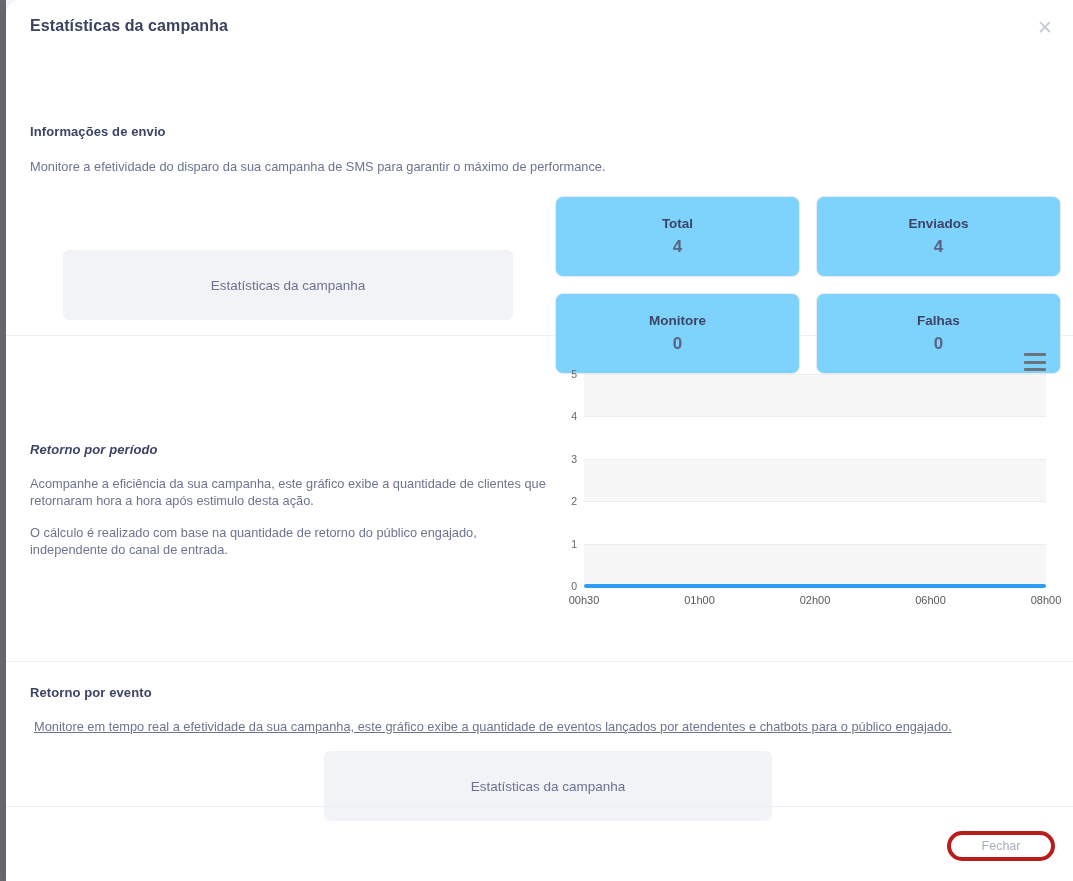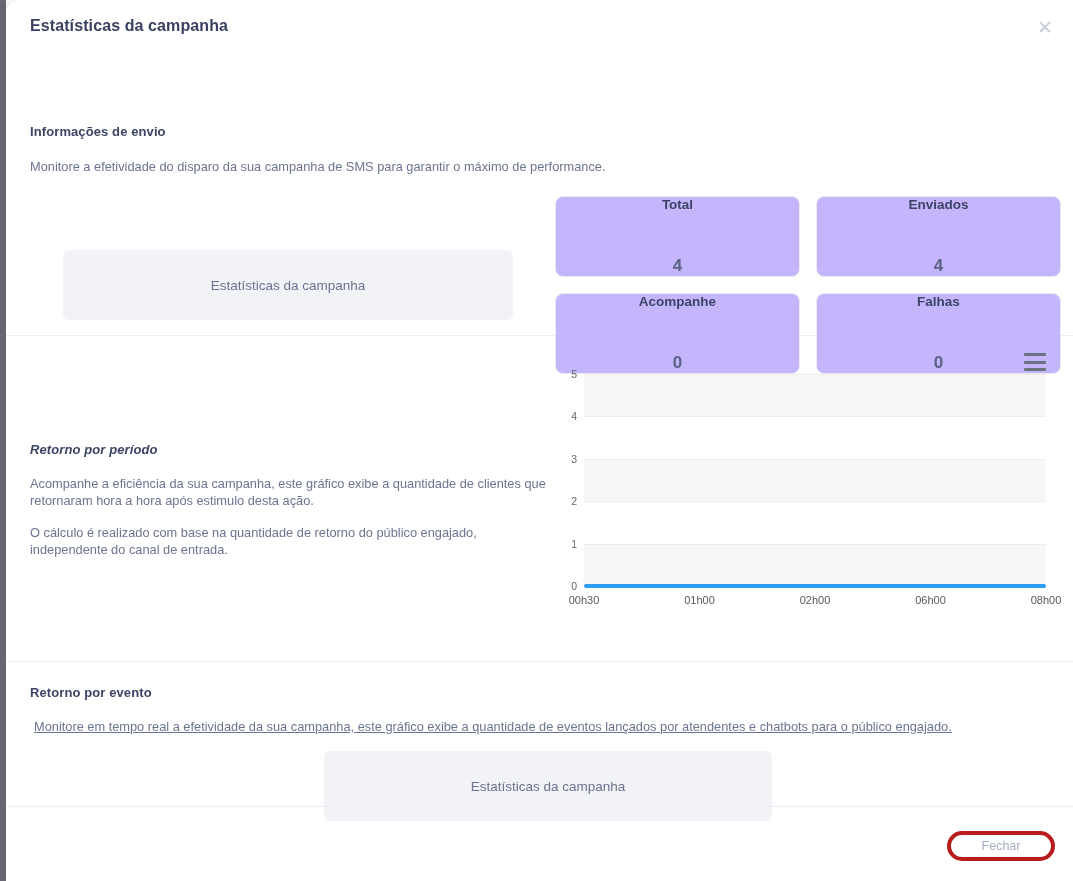--- a/index.html
+++ b/index.html
@@ -117,25 +117,25 @@
     width: 506px;
     display: grid;
     grid-template-columns: 245px 245px;
     grid-template-rows: 81px 81px;
     column-gap: 16px;
     row-gap: 16px;
   }
   .stat-card {
     border: 1px solid #e9eaf0;
     border-radius: 8px;
-    background: #c4b5fd;
+    background: #7dd3fc;
     display: flex;
     flex-direction: column;
     align-items: center;
-    justify-content: space-between;
+    justify-content: center;
   }
   .stat-label {
     font-size: 13.5px;
     font-weight: bold;
     color: #3d4465;
     margin-bottom: 6px;
   }
   .stat-value {
     font-size: 17px;
     font-weight: bold;
@@ -299,21 +299,21 @@
     <div class="stat-grid">
       <div class="stat-card">
         <div class="stat-label">Total</div>
         <div class="stat-value">4</div>
       </div>
       <div class="stat-card">
         <div class="stat-label">Enviados</div>
         <div class="stat-value">4</div>
       </div>
       <div class="stat-card">
-        <div class="stat-label">Acompanhe</div>
+        <div class="stat-label">Monitore</div>
         <div class="stat-value">0</div>
       </div>
       <div class="stat-card">
         <div class="stat-label">Falhas</div>
         <div class="stat-value">0</div>
       </div>
     </div>
   </div>
 
   <div class="section-divider"></div>

